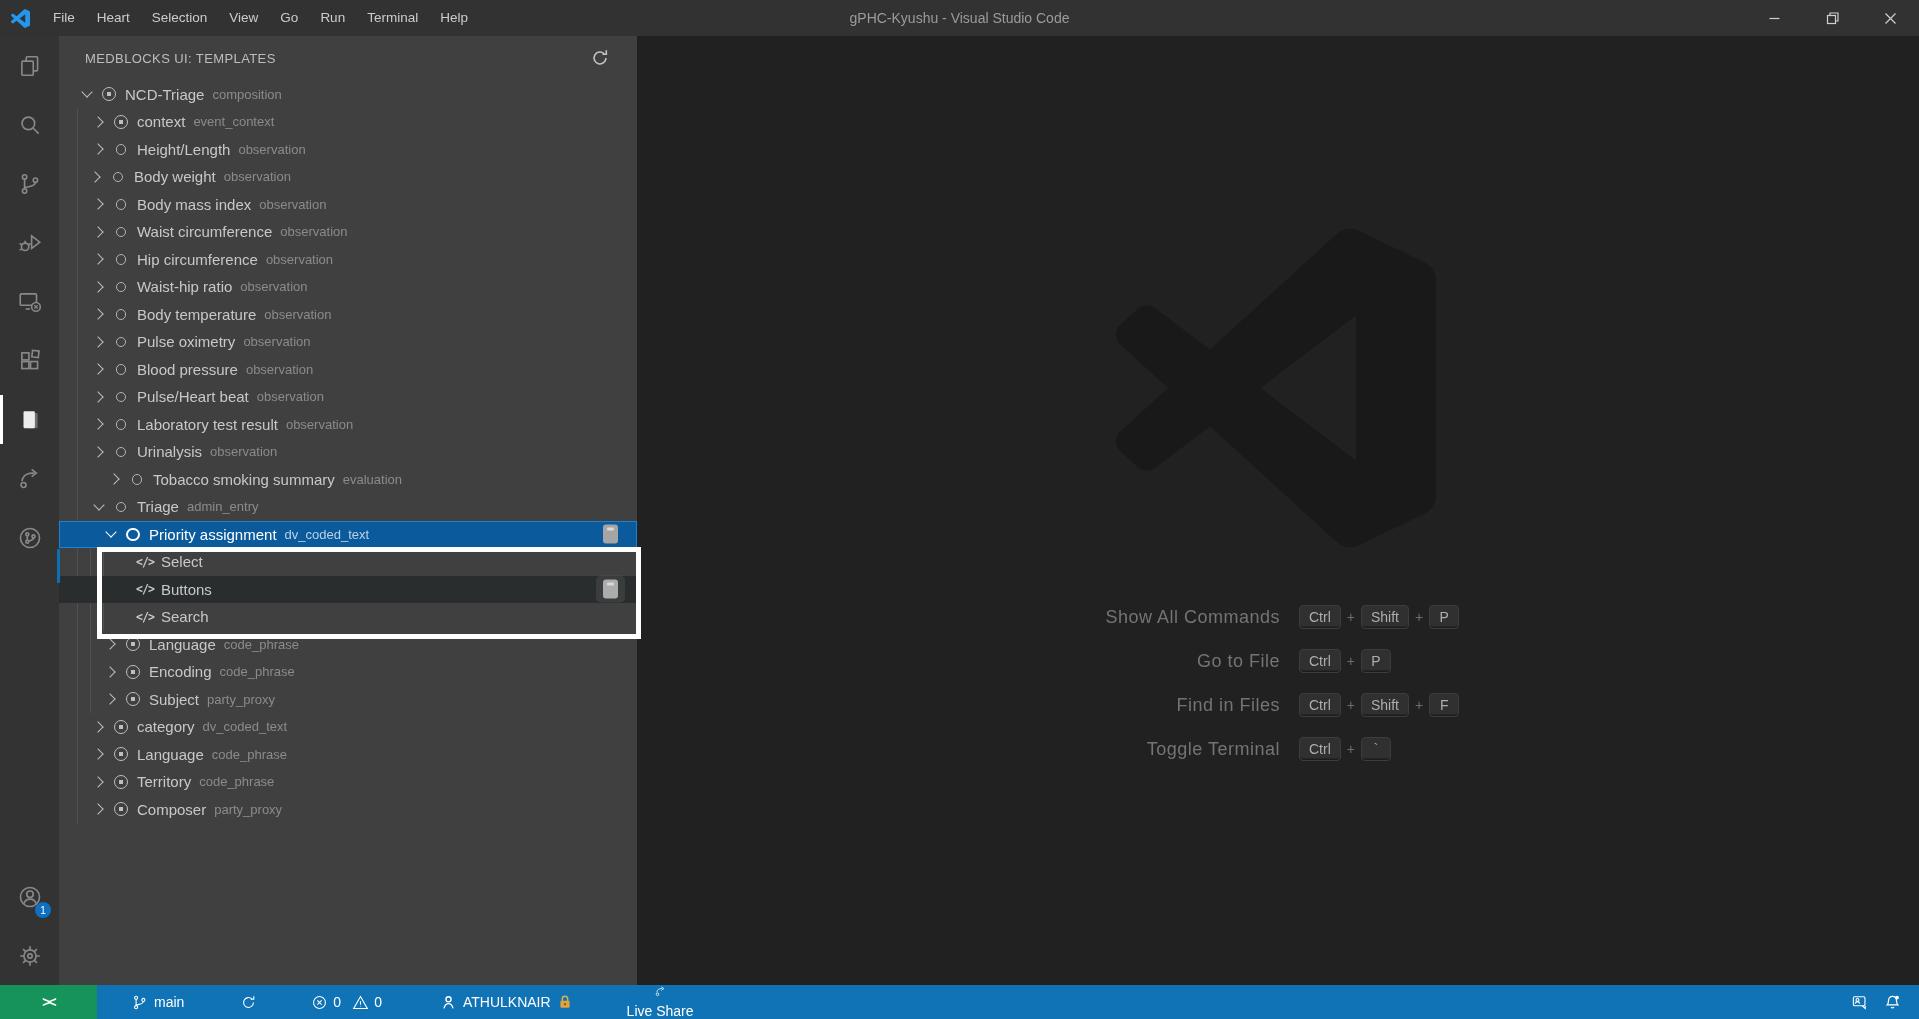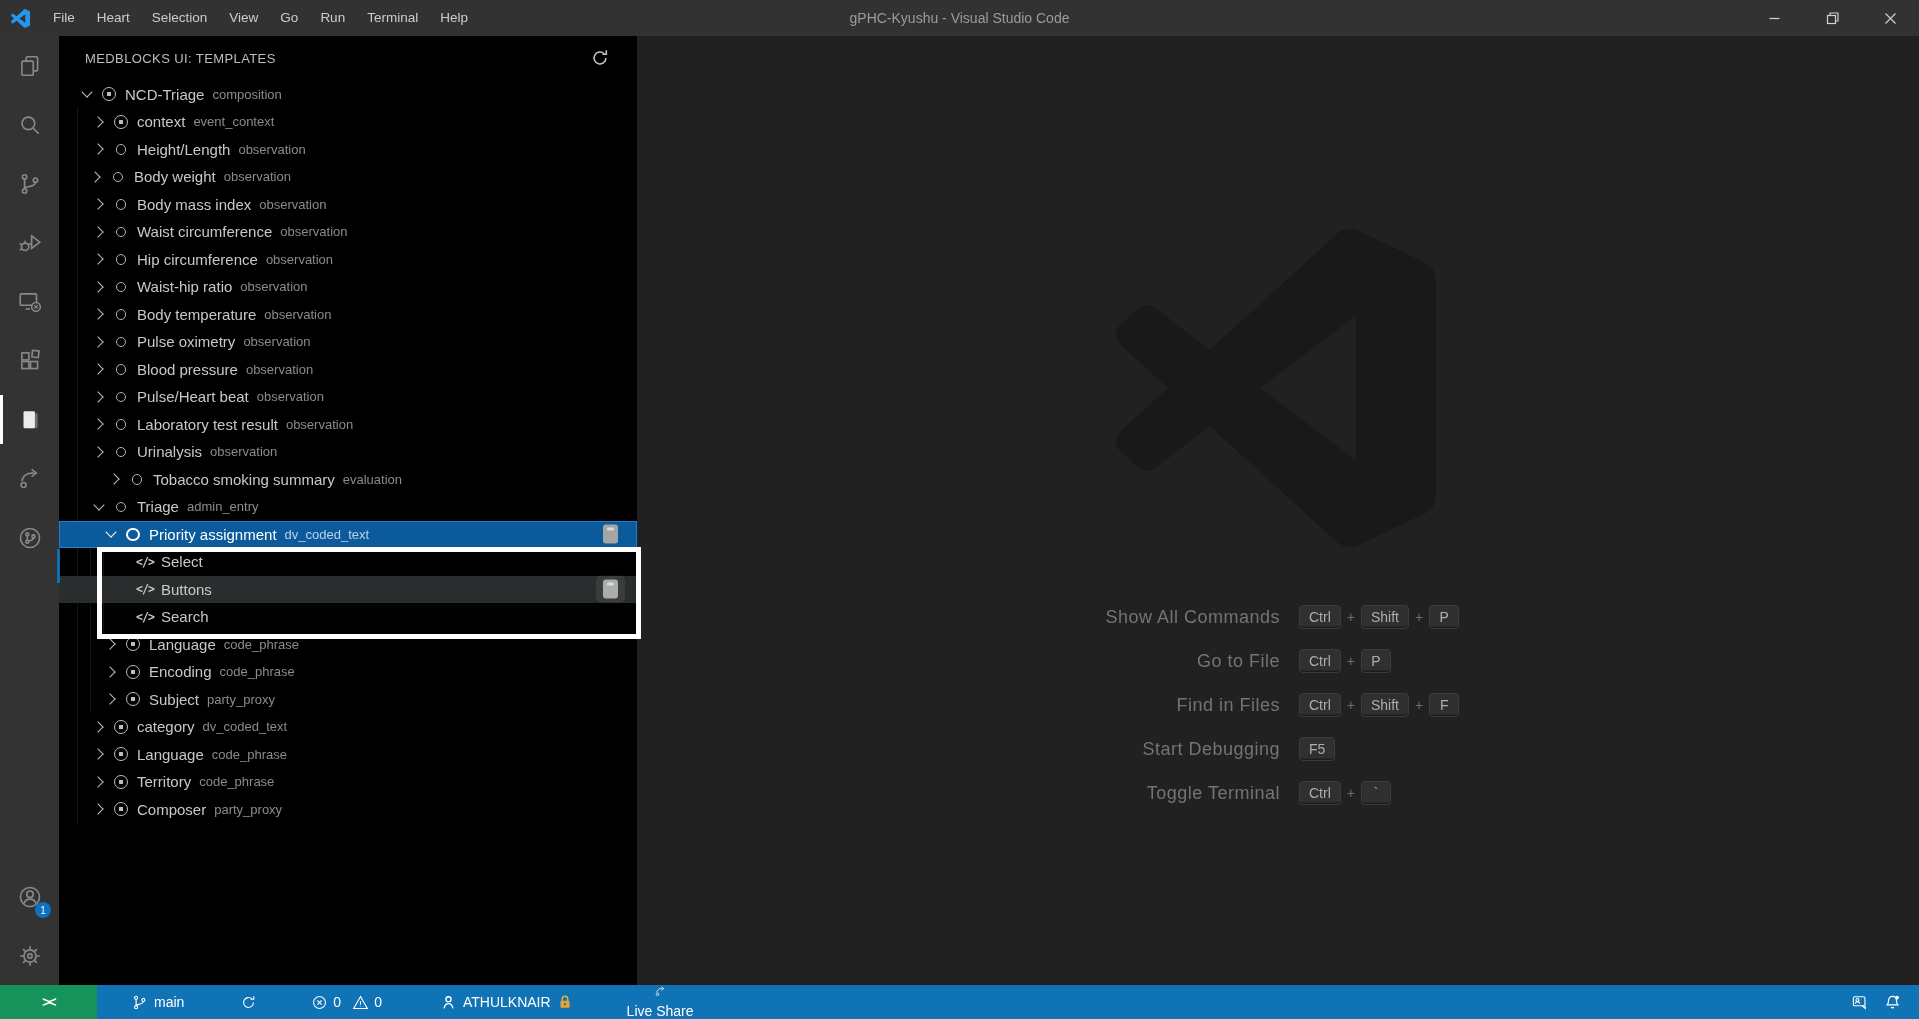--- a/index.html
+++ b/index.html
@@ -21,21 +21,21 @@
   
   .activitybar{position:absolute;left:0;top:36px;width:59px;height:949px;background:#333333;}
   .act-item{position:relative;width:59px;height:59px;display:flex;align-items:center;justify-content:center;}
   .act-item svg{stroke:#898989;fill:none;stroke-width:1.5;width:26px;height:26px;}
   .act-item.active::before{content:'';position:absolute;left:0;top:5px;bottom:5px;width:2.5px;background:#fff;}
   .act-bottom{position:absolute;left:0;bottom:0;width:59px;}
   .badge{position:absolute;right:8px;bottom:8px;width:16px;height:16px;border-radius:50%;
     background:#0e70c0;color:#fff;font-size:10px;display:flex;align-items:center;justify-content:center;}
 
   
-  .sidebar{position:absolute;left:59px;top:36px;width:578px;height:949px;background:#000000;}
+  .sidebar{position:absolute;left:59px;top:36px;width:578px;height:949px;background:#404040;}
   .sb-header{height:44px;display:flex;align-items:center;padding-left:26px;font-size:13px;
     letter-spacing:.4px;color:#bdbdbd;}
   .sb-refresh{position:absolute;top:13px;right:28px;width:18px;height:18px;cursor:pointer;}
   .indent-guide{position:absolute;width:1px;background:rgba(255,255,255,.09);z-index:1;}
   .tree{position:absolute;top:44.5px;left:0;width:100%;z-index:2;}
   .tree-row{position:relative;display:flex;align-items:center;height:27.5px;font-size:15px;color:#c8c8c8;cursor:pointer;}
   .tree-row.hover{background:#2a2d2e;}
   .tree-row.selected{background:#0b5a9c;color:#fff;box-shadow:inset 0 0 0 1px #1f82cf;}
   .chevron{width:18px;height:100%;flex:none;display:inline-flex;align-items:center;justify-content:center;}
   .chevron::before{content:'';width:7px;height:7px;border-right:1.5px solid #bcbcbc;border-bottom:1.5px solid #bcbcbc;}
@@ -411,26 +411,20 @@
           <div class="wm-label">Find in Files</div>
           <div class="wm-keys">
             <span class="key">Ctrl</span>
             <span class="plus">+</span>
             <span class="key">Shift</span>
             <span class="plus">+</span>
             <span class="key">F</span>
           </div>
         </div>
         <div class="wm-row">
-          <div class="wm-label">Start Debugging</div>
-          <div class="wm-keys">
-            <span class="key">F5</span>
-          </div>
-        </div>
-        <div class="wm-row">
           <div class="wm-label">Toggle Terminal</div>
           <div class="wm-keys">
             <span class="key">Ctrl</span>
             <span class="plus">+</span>
             <span class="key">`</span>
           </div>
         </div>
       </div>
   </div>
 

